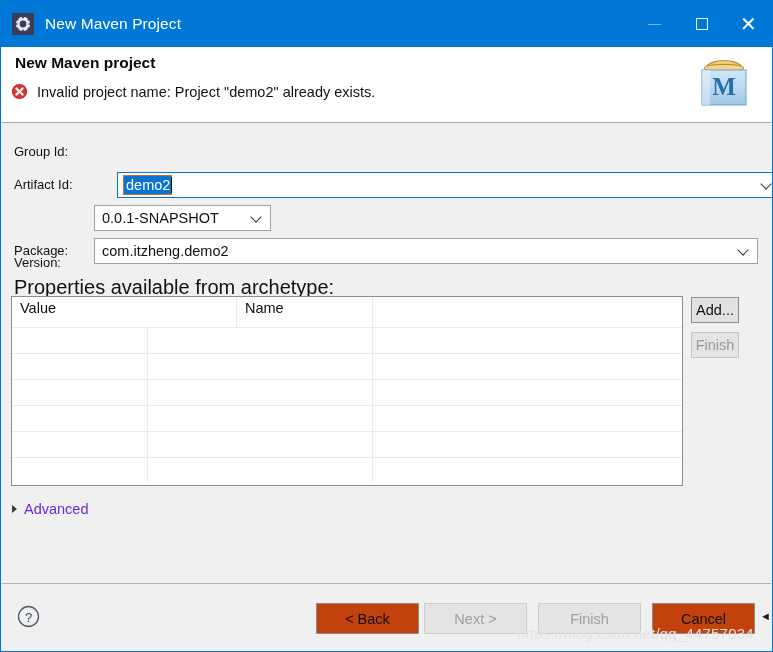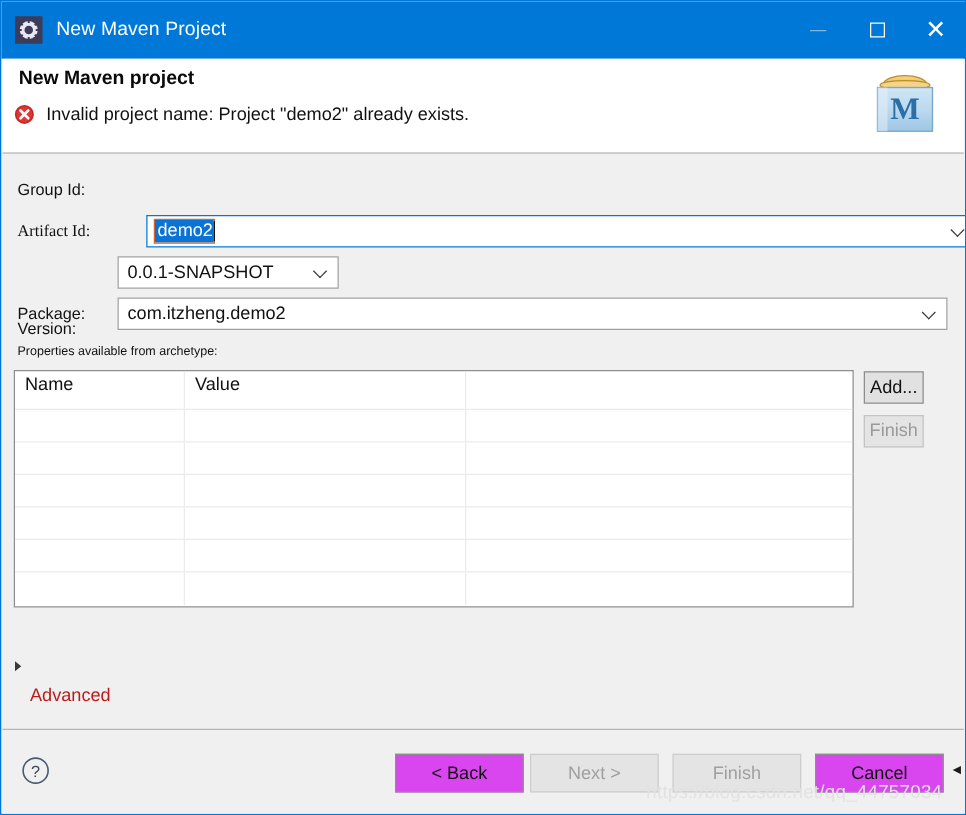--- a/index.html
+++ b/index.html
@@ -186,21 +186,21 @@
     width: 7px; height: 7px;
     border-right: 1.4px solid #3a3a3a;
     border-bottom: 1.4px solid #3a3a3a;
     transform: rotate(45deg);
   }
 
   
   .props-label {
     position: absolute;
     left: 12px; top: 153px;
-    font-size: 10px;
+    font-size: 20px;
     color: #111111;
   }
 
   
   .table {
     position: absolute;
     left: 9px; top: 173px;
     width: 672px;
     height: 190px;
     box-sizing: border-box;
@@ -259,22 +259,21 @@
   }
   .tri {
     width: 0; height: 0;
     border-left: 5px solid #3a3a3a;
     border-top: 4px solid transparent;
     border-bottom: 4px solid transparent;
     margin-right: 7px;
   }
   .advanced-label {
     font-size: 14.5px;
-    color: #b91c1c;
-    margin-top: 48px;
+    color: #6d28d9;
   }
 
   
   .sep {
     position: absolute;
     left: 1px; top: 582px;
     width: 769px;
     height: 1px;
     background: #b4b4b4;
   }
@@ -290,21 +289,21 @@
     left: 15px; top: 21px;
     width: 23px; height: 23px;
   }
   .btn {
     position: absolute;
     top: 19px;
     box-sizing: border-box;
     width: 103px;
     height: 31px;
     border: 1px solid #8e8e8e;
-    background: #d946ef;
+    background: #c2410c;
     font-size: 14.5px;
     color: #111111;
     display: flex;
     align-items: center;
     justify-content: center;
   }
   .btn.disabled {
     color: #a0a0a0;
     border-color: #cdcdcd;
     background: #e4e4e4;
@@ -397,21 +396,21 @@
       <rect x="9" y="17" width="44" height="35" fill="url(#boxg)" stroke="#7aa8c8" stroke-width="1.1"></rect>
       <rect x="9" y="17" width="8" height="35" fill="#e6f1fa" opacity="0.55"></rect>
       <text x="31" y="42" font-family="'Liberation Serif', serif" font-size="25" font-weight="bold" fill="#2a6fa8" text-anchor="middle">M</text>
     </svg>
   </div>
 
   <div class="body">
 
     <div class="form-label" style="top:21px;">Group Id:</div>
 
-    <div class="form-label" style="top:54px;font-family:Liberation Serif, serif;">Artifact Id:</div>
+    <div class="form-label" style="top:54px;">Artifact Id:</div>
     <div class="field focused" style="left:92px; top:49px; width:664px;">
       <span class="val selected">demo2</span>
       <span class="caret"></span>
       <span class="chev"></span>
     </div>
 
     <div class="form-label" style="top:87px;margin-top:45px;">Version:</div>
     <div class="field" style="left:92px; top:82px; width:177px;">
       <span class="val">0.0.1-SNAPSHOT</span>
       <span class="chev"></span>
@@ -420,22 +419,22 @@
     <div class="form-label" style="top:120px;">Package:</div>
     <div class="field" style="left:92px; top:115px; width:664px;">
       <span class="val">com.itzheng.demo2</span>
       <span class="chev"></span>
     </div>
 
     <div class="props-label">Properties available from archetype:</div>
 
     <div class="table">
       <div class="table-row">
+        <div class="cell c1">Value</div>
         <div class="cell c0">Name</div>
-        <div class="cell c1">Value</div>
         <div class="cell c2"></div>
       </div>
       <div class="table-row">
         <div class="cell c0"></div>
         <div class="cell c1"></div>
         <div class="cell c2"></div>
       </div>
       <div class="table-row">
         <div class="cell c0"></div>
         <div class="cell c1"></div>

